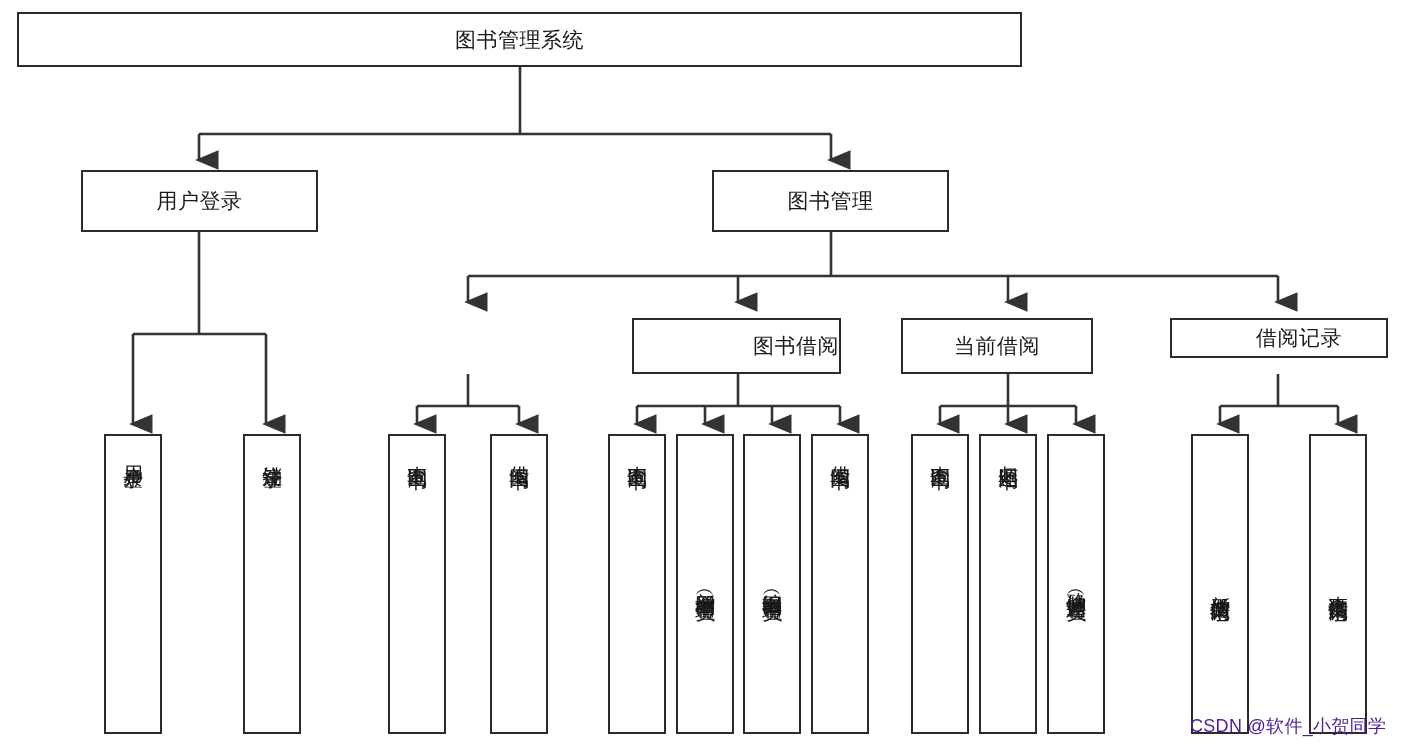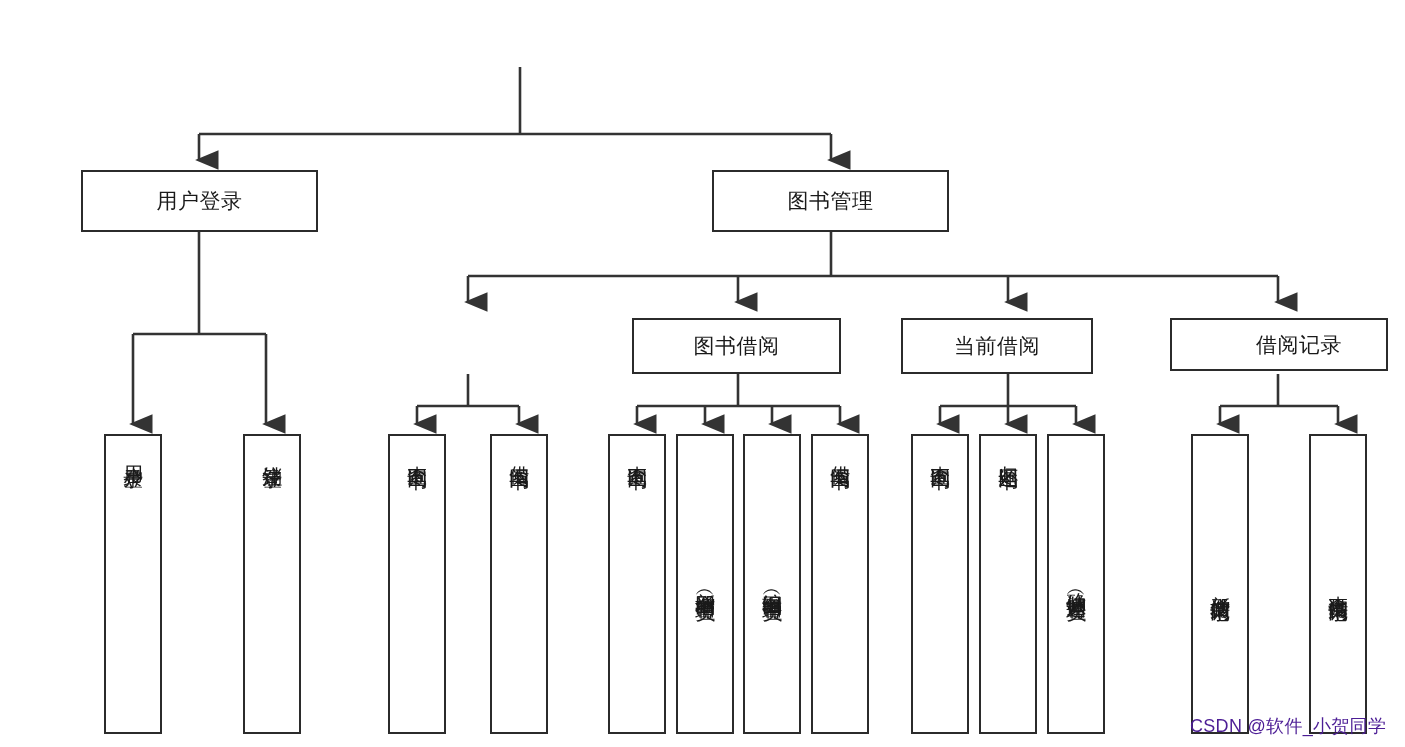--- a/index.html
+++ b/index.html
@@ -114,35 +114,38 @@
       <path d="M 1008 406 L 1008 424" marker-end="url(#arrow)"></path>
       <path d="M 1076 406 L 1076 424" marker-end="url(#arrow)"></path>
 
       <path d="M 1278 374 L 1278 406"></path>
       <path d="M 1220 406 L 1338 406"></path>
       <path d="M 1220 406 L 1220 424" marker-end="url(#arrow)"></path>
       <path d="M 1338 406 L 1338 424" marker-end="url(#arrow)"></path>
     </g>
   </svg>
 
+  <div class="node horiz" style="left:17px; top:12px; width:1005px; height:55px;">
+    <span class="node-label">图书管理系统</span>
+  </div>
 
   <div class="node horiz" style="left:81px; top:170px; width:237px; height:62px;">
     <span class="node-label">用户登录</span>
   </div>
   <div class="node horiz" style="left:712px; top:170px; width:237px; height:62px;">
     <span class="node-label">图书管理</span>
   </div>
 
-  <div class="node horiz" style="left:632px; top:318px; width:209px; height:56px;">
+  <div class="node horiz" style="left:632px; top:318px; width:209px; height:56px;justify-content:flex-end;">
     <span class="node-label">图书借阅</span>
   </div>
   <div class="node horiz" style="left:901px; top:318px; width:192px; height:56px;">
     <span class="node-label">当前借阅</span>
   </div>
-  <div class="node horiz" style="left:1170px; top:318px; width:218px; height:53px;padding-left:40px;">
+  <div class="node horiz" style="left:1170px; top:318px; width:218px; height:40px;padding-left:40px;">
     <span class="node-label">借阅记录</span>
   </div>
 
   <div class="node vert" style="left:104px; top:434px; width:58px; height:300px;">
     <span class="node-label">用户登录</span>
   </div>
   <div class="node vert" style="left:243px; top:434px; width:58px; height:300px;">
     <span class="node-label">注销登录</span>
   </div>
 

